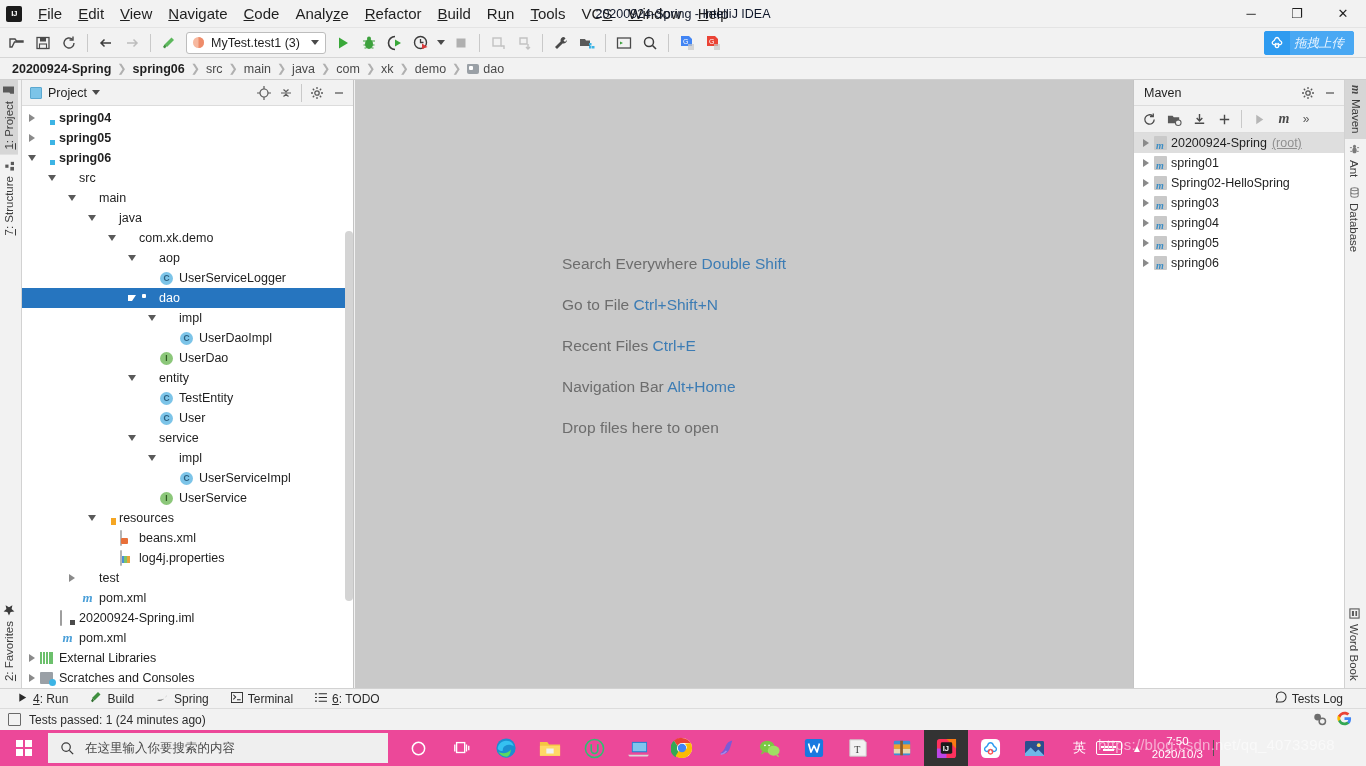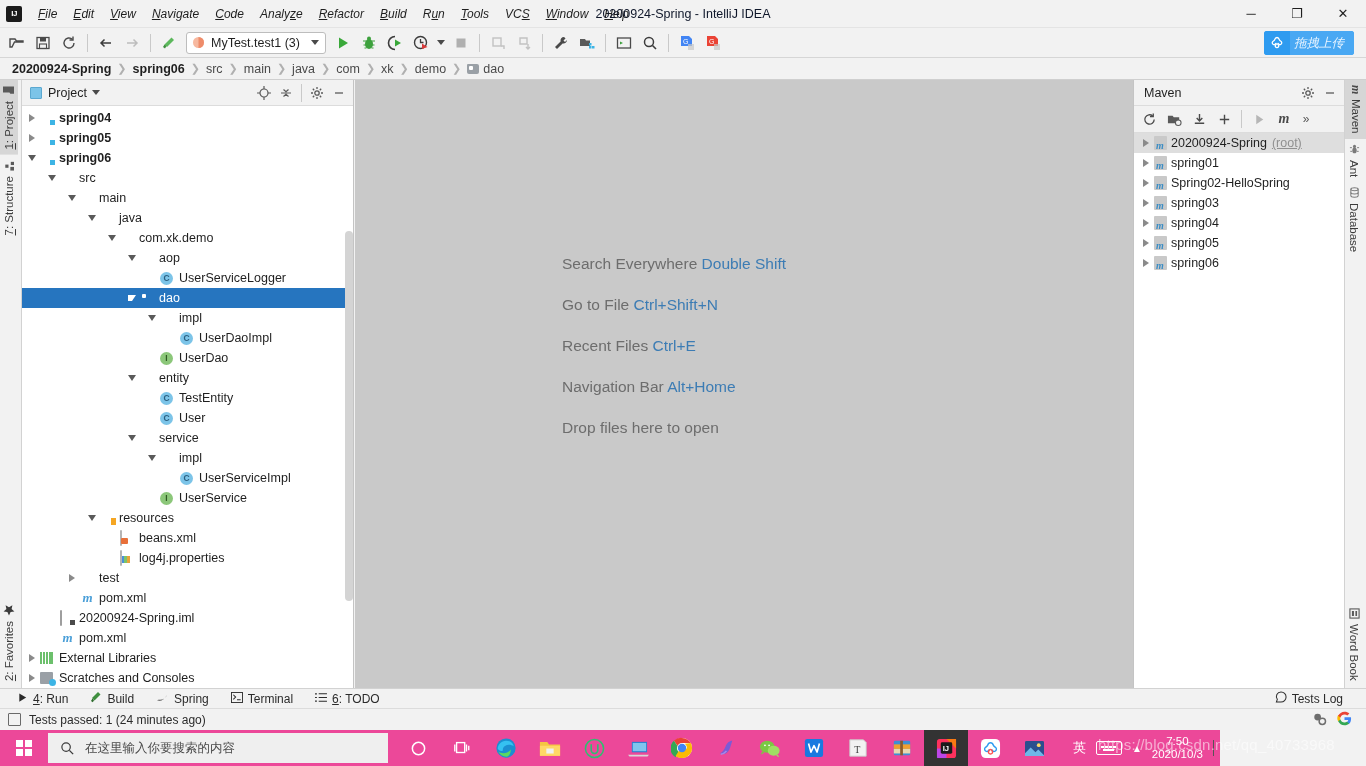--- a/index.html
+++ b/index.html
@@ -23,22 +23,22 @@
     background: #1b1b1b; border-radius: 2px; position: relative;
     flex: 0 0 auto;
   }
   .ij-logo::after {
     content: "IJ"; position: absolute; inset: 0; color: #fff;
     font-size: 8px; font-weight: bold; display: flex;
     align-items: center; justify-content: center; letter-spacing: -0.5px;
   }
   .menu { display: flex; align-items: center; height: 28px; }
   .menu-item {
-    padding: 3px 8px; font-size: 12px; color: #1f1f1f;
-    cursor: default; line-height: 18px; white-space: nowrap; font-style: italic;
+    padding: 3px 8px; font-size: 15px; color: #1f1f1f;
+    cursor: default; line-height: 18px; white-space: nowrap;
   }
   .menu-item u { text-decoration: underline; }
   .win-title {
     position: absolute; left: 0; right: 0; text-align: center;
     font-size: 12.5px; color: #0f172a; pointer-events: none;
   }
   .win-ctrl {
     margin-left: auto; display: flex; height: 28px; z-index: 3;
   }
   .win-btn {

